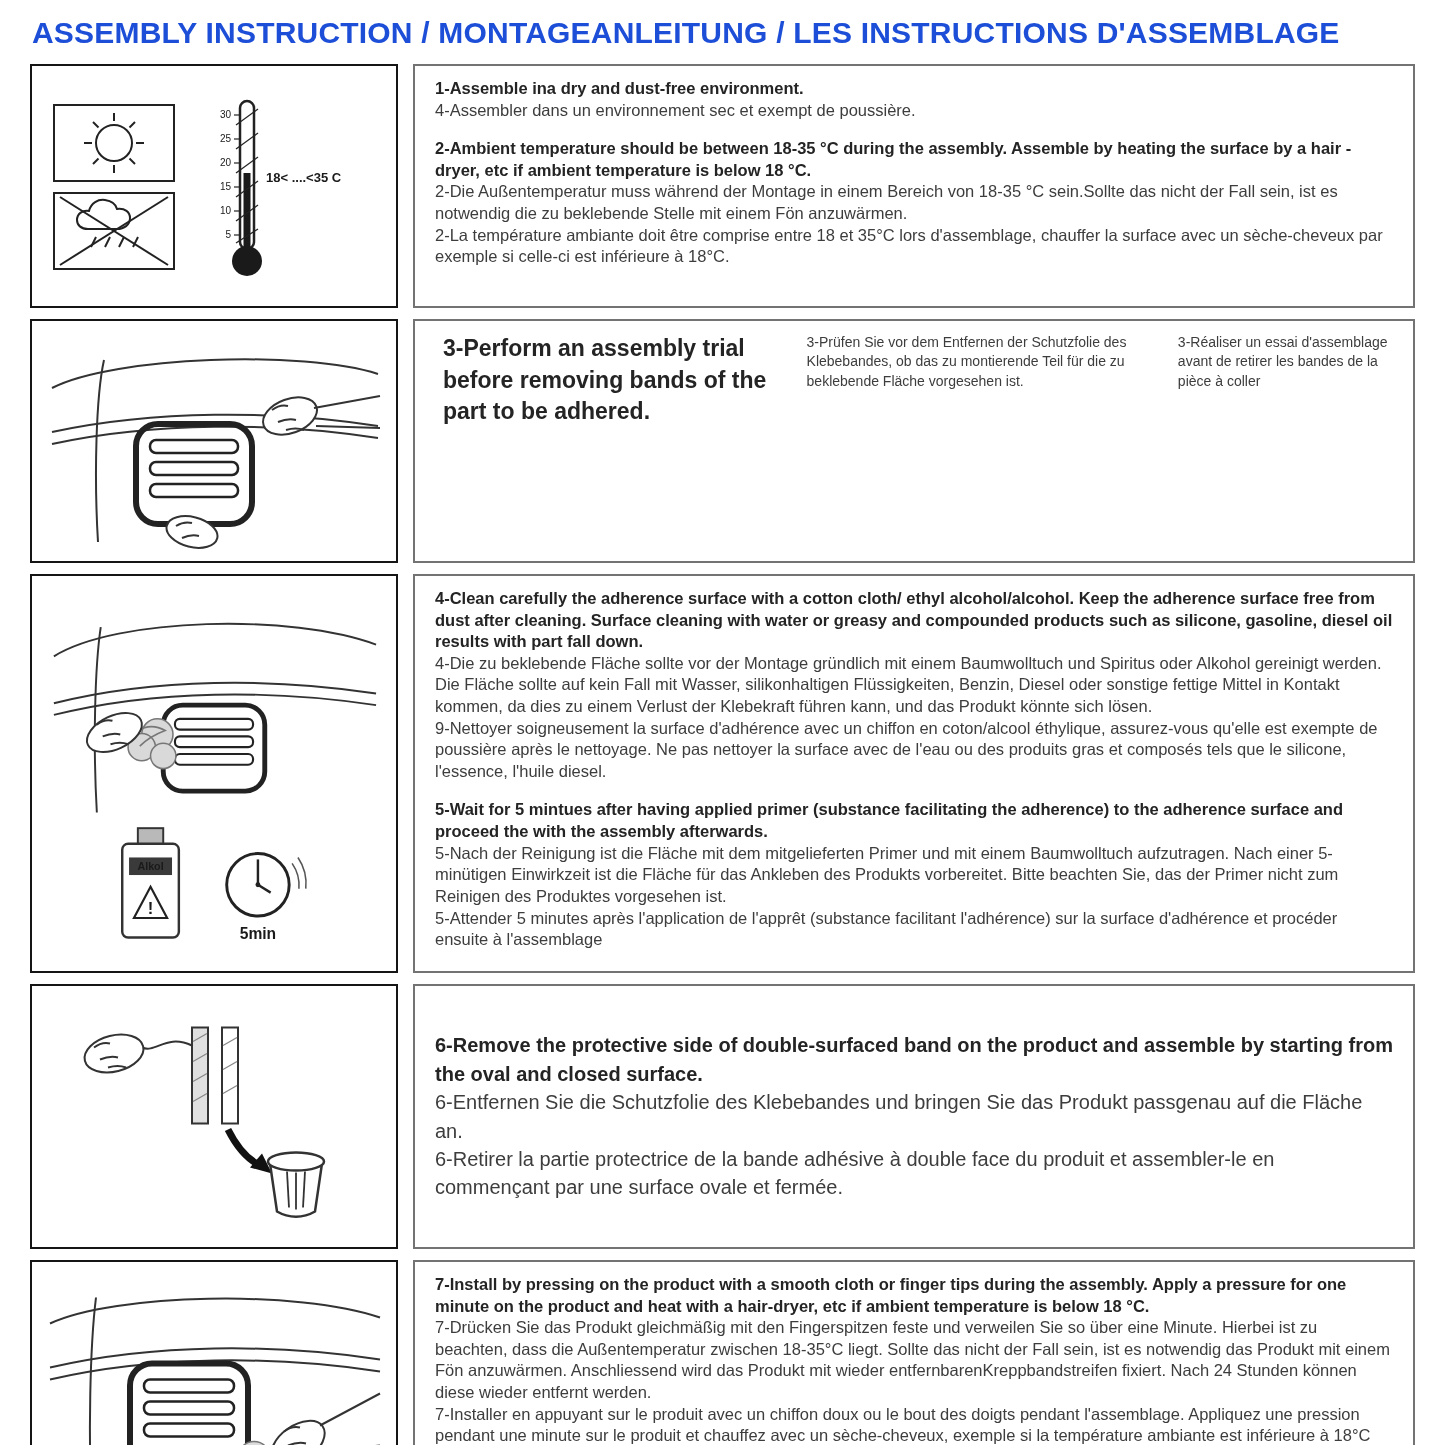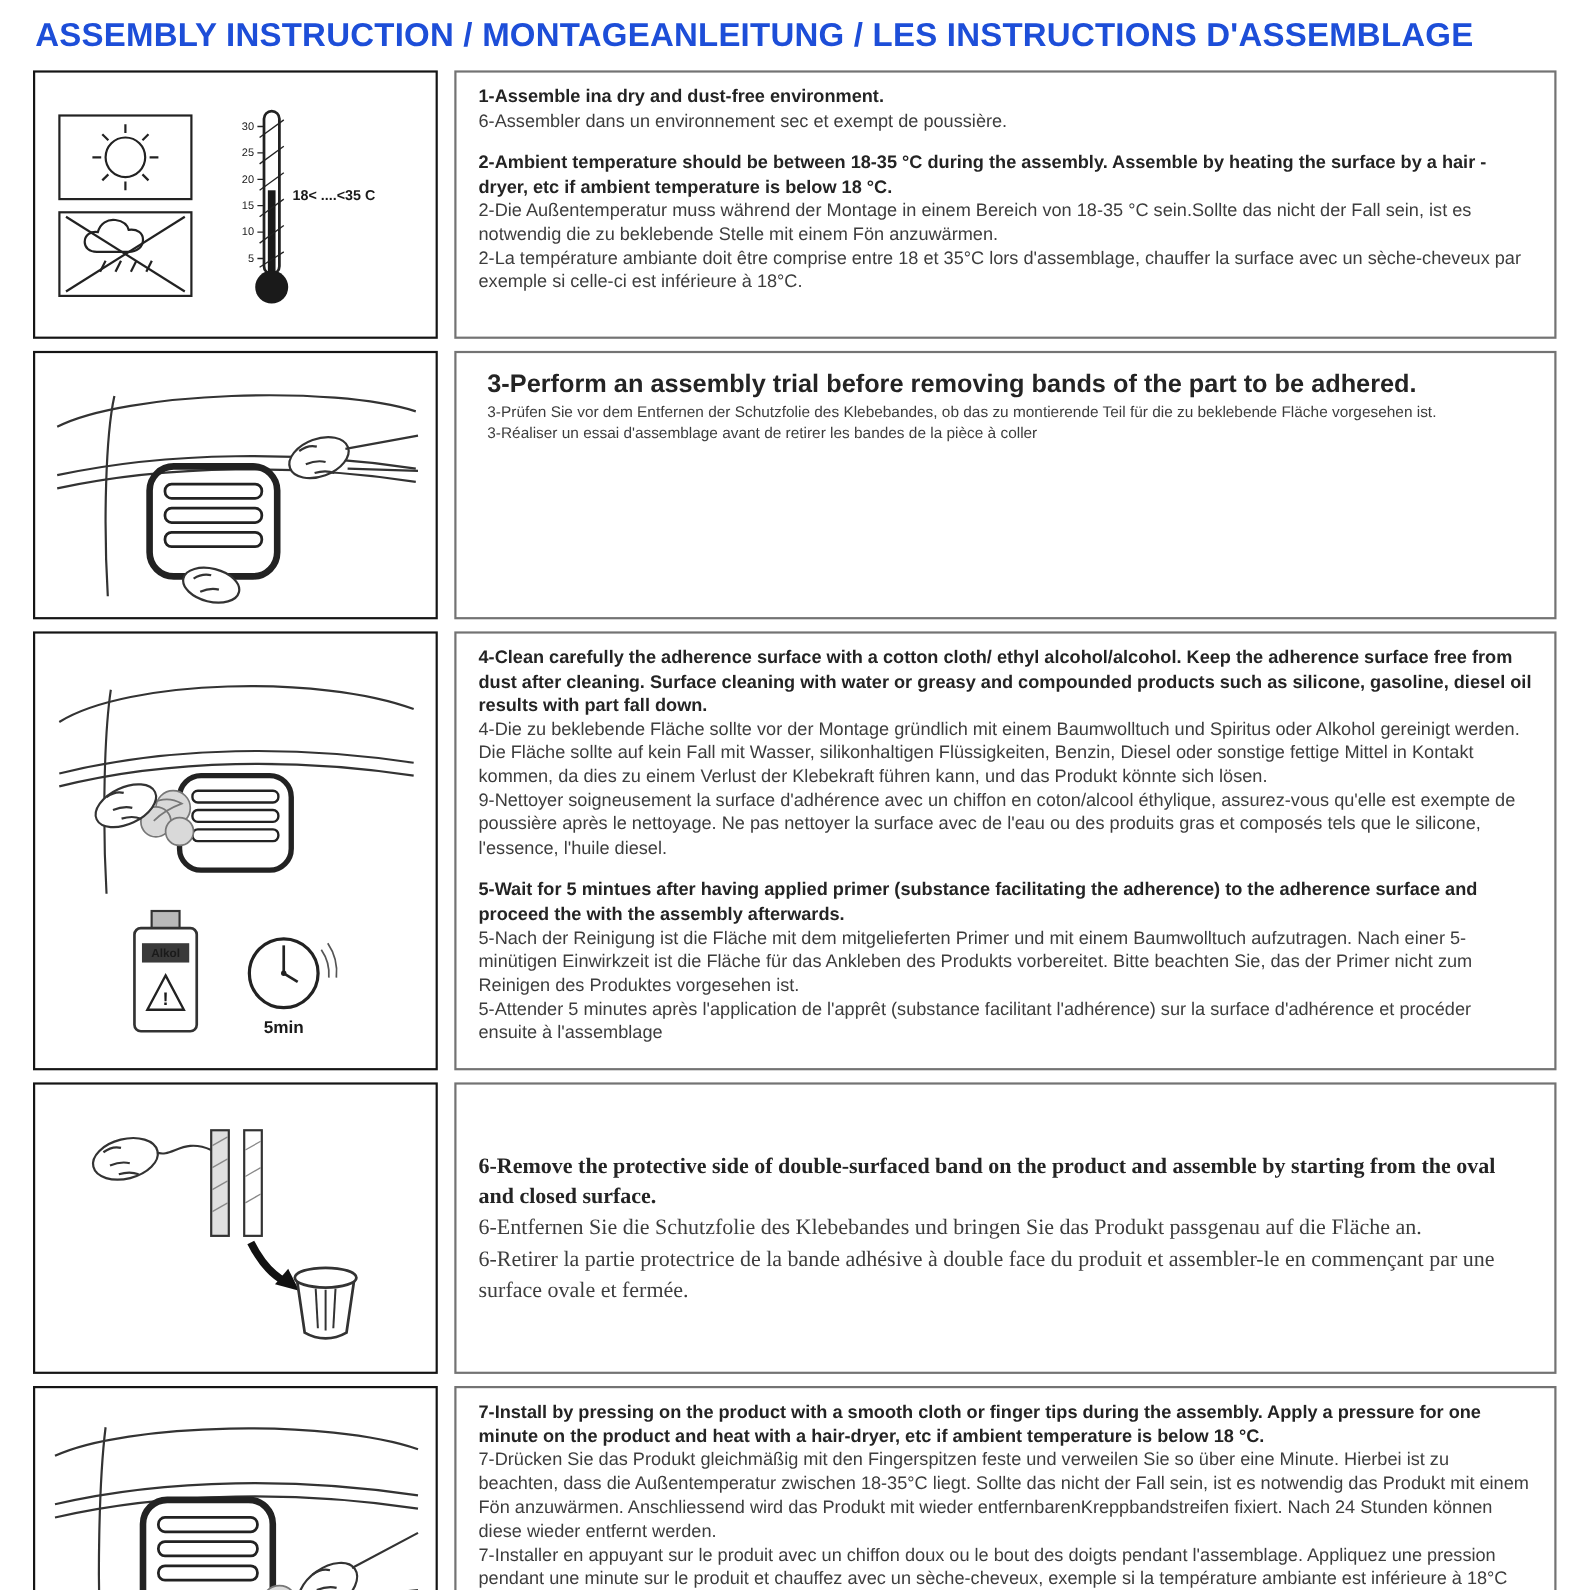--- a/index.html
+++ b/index.html
@@ -5,31 +5,31 @@
   * { box-sizing: border-box; }
   body { margin: 0; background: #ffffff; font-family: "Liberation Sans", "DejaVu Sans", sans-serif; }
   .page { width: 1445px; min-height: 1445px; padding: 8px 30px 0 30px; position: relative; background: #fff; }
   .title { color: #1d4ed8; font-size: 30px; font-weight: 800; letter-spacing: 0.2px; margin: 8px 0 14px 2px; white-space: nowrap; }
   .row { display: flex; gap: 15px; margin-bottom: 11px; align-items: stretch; }
   .illus { flex: 0 0 368px; border: 2px solid #151515; background: #fff; display: flex; align-items: center; justify-content: center; padding: 12px; overflow: hidden; }
   .illus svg { max-width: 100%; max-height: 100%; }
   .tbox { flex: 1 1 auto; border: 2px solid #737373; padding: 12px 20px; color: #3d3d3d; background: #fff; }
   .tbox p { margin: 0; }
   .s16 p { font-size: 16.5px; line-height: 1.31; }
-  .s22 { display: flex; flex-direction: column; justify-content: flex-start; padding-left: 28px; }
+  .s22 { display: flex; flex-direction: row; justify-content: flex-end; padding-left: 28px; }
   .s22 p { font-size: 14px; line-height: 1.38; }
   .s22 p.b { font-size: 23px; }
   .s20 { display: flex; flex-direction: column; justify-content: center; }
   .s20 p { font-size: 20px; line-height: 1.42; }
   .b { font-weight: bold; color: #242424; }
   .mt { margin-top: 17px !important; }
   .row1 { min-height: 230px; }
   .row2 { min-height: 228px; }
   .row3 { min-height: 390px; }
-  .row4 { min-height: 242px; font-family: Liberation Serif, serif; }
+  .row4 { min-height: 242px; }
   .row5 { min-height: 248px; }
   .logo { position: absolute; right: 28px; bottom: 4px; display: flex; align-items: stretch; line-height: 1; }
   .logo .om { font-size: 54px; font-weight: 900; color: #101010; letter-spacing: 1px; }
   .logo .ac { font-size: 54px; font-weight: 900; color: #ffffff; background: #e01b22; padding: 1px 7px 3px 5px; letter-spacing: 1px; margin-left: 1px; }
   svg text { font-family: "Liberation Sans", "DejaVu Sans", sans-serif; fill: #1a1a1a; }
 </style>
 </head>
 <body>
 
 <div class="page">
@@ -84,21 +84,21 @@
           <text x="187" y="85" font-size="10" text-anchor="end">20</text>
           <text x="187" y="109" font-size="10" text-anchor="end">15</text>
           <text x="187" y="133" font-size="10" text-anchor="end">10</text>
           <text x="187" y="157" font-size="10" text-anchor="end">5</text>
           <text x="222" y="101" font-size="13" font-weight="bold">18&lt; ....&lt;35 C</text>
         </g>
       </svg>
     </div>
     <div class="tbox s16">
       <p class="b">1-Assemble ina dry and dust-free environment.</p>
-      <p>6-Assembler dans un environnement sec et exempt de poussière.</p>
+      <p>4-Assembler dans un environnement sec et exempt de poussière.</p>
       <p class="b mt">2-Ambient temperature should be between 18-35 °C  during the assembly. Assemble by heating the surface by a hair -dryer, etc if ambient temperature is below 18 °C.</p>
       <p>2-Die Außentemperatur muss während der Montage in einem Bereich von 18-35 °C  sein.Sollte das nicht der Fall sein, ist es notwendig die zu beklebende Stelle mit einem Fön anzuwärmen.</p>
       <p>2-La température ambiante doit être comprise entre 18 et 35°C lors d'assemblage, chauffer la surface avec un sèche-cheveux par exemple si celle-ci est inférieure à 18°C.</p>
     </div>
   </section>
 
   <section class="row row2">
     <div class="illus">
       <svg width="350" height="216" viewBox="0 0 340 210">
         <g fill="none" stroke="#333" stroke-width="2">

